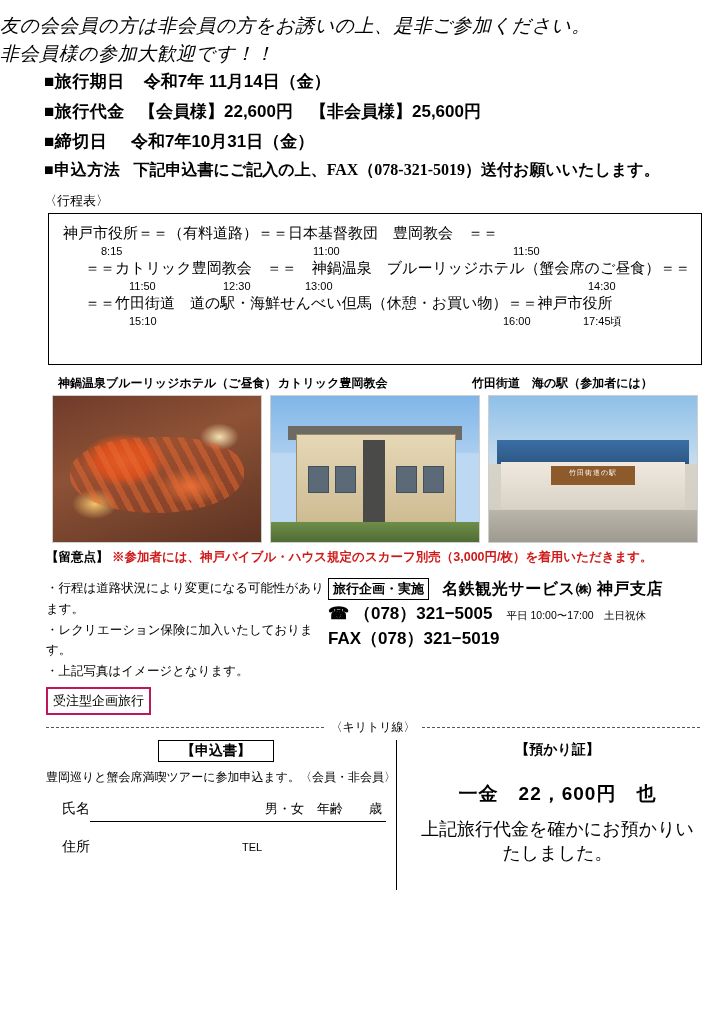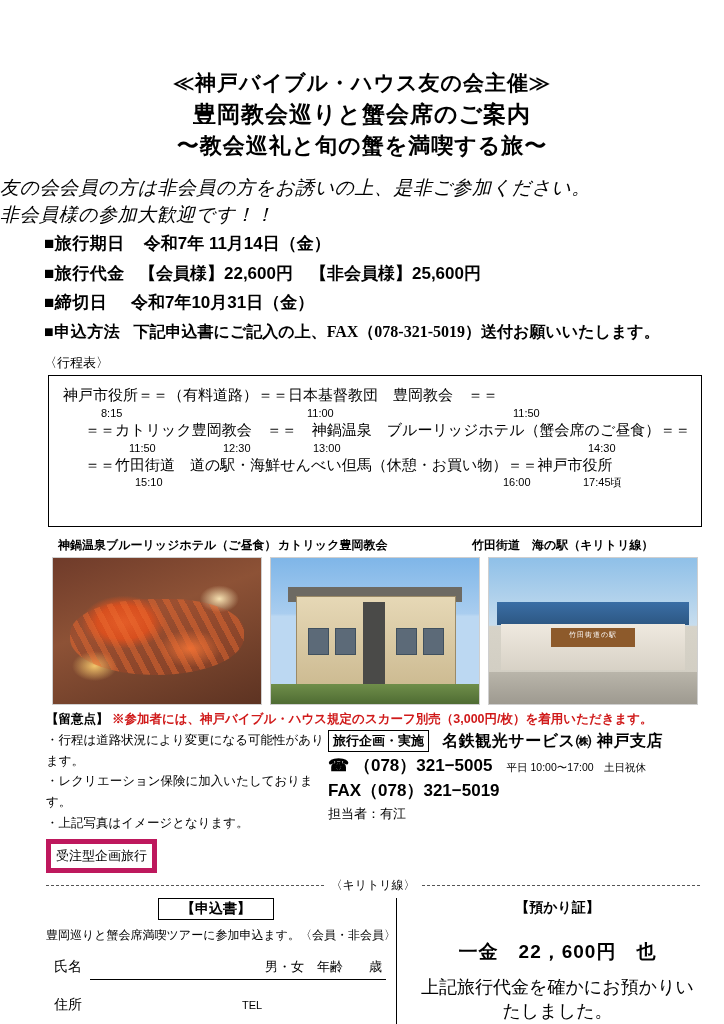--- a/index.html
+++ b/index.html
@@ -217,21 +217,21 @@
     position: relative;
   }
   .note-head {
     font-size: 12.5px;
     font-weight: bold;
     white-space: nowrap;
   }
   .note-head .red { color: #d01a1a; }
   .note-cols {
     display: flex;
-    margin-top: 2px;
+    margin-top: 12px;
   }
   .note-left {
     width: 278px;
     font-size: 12.5px;
     line-height: 1.65;
   }
   .note-right {
     flex: 1;
     padding-left: 4px;
   }
@@ -257,21 +257,21 @@
   }
   .tel-line .hours {
     font-size: 10.5px;
     font-weight: normal;
   }
   .tanto {
     font-size: 13px;
     margin-top: 3px;
   }
   .juchu {
-    border: 5px solid #be185d;
+    border: 2px solid #be185d;
     display: inline-block;
     padding: 1px 5px;
     font-size: 13px;
     margin-top: 6px;
     margin-left: 0;
   }
 
   
   .cutline {
     margin: 4px 24px 0 46px;
@@ -315,21 +315,21 @@
     font-size: 12px;
     margin-top: 7px;
     white-space: nowrap;
   }
   .field-row {
     margin-top: 14px;
     font-size: 14px;
     position: relative;
     height: 24px;
   }
-  .field-row .flabel { position: absolute; left: 8px; top: 0; }
+  .field-row .flabel { position: absolute; left: 16px; top: 0; }
   .field-row .fline {
     position: absolute;
     left: 44px;
     right: 0;
     bottom: 2px;
     border-bottom: 1px solid #000;
     height: 1px;
   }
   .field-row .fsuffix {
     position: absolute;
@@ -356,25 +356,20 @@
     text-align: center;
     font-size: 18px;
     margin-top: 10px;
   }
 </style>
 </head>
 <body>
 
 <div class="page">
 
-  <div class="title-block">
-    <div class="title-line l1">≪神戸バイブル・ハウス友の会主催≫</div>
-    <div class="title-line l2">豊岡教会巡りと蟹会席のご案内</div>
-    <div class="title-line l3">〜教会巡礼と旬の蟹を満喫する旅〜</div>
-  </div>
 
   <div class="subtitle">
     <div>友の会会員の方は非会員の方をお誘いの上、是非ご参加ください。</div>
     <div>非会員様の参加大歓迎です！！</div>
   </div>
 
   <div class="info">
     <div class="info-row">
       <span class="lbl">■旅行期日</span>
       <span>&nbsp;&nbsp;</span>
@@ -396,44 +391,44 @@
       <span class="val fax-num">下記申込書にご記入の上、FAX（078-321-5019）送付お願いいたします。</span>
     </div>
   </div>
 
   <div class="itinerary-label">〈行程表〉</div>
   <div class="itinerary-box">
 
     <div class="it-line">神戸市役所＝＝（有料道路）＝＝日本基督教団　豊岡教会　＝＝</div>
     <div class="it-times">
       <span style="left:38px">8:15</span>
-      <span style="left:244px">11:00</span>
+      <span style="left:250px">11:00</span>
       <span style="left:450px">11:50</span>
     </div>
 
     <div class="it-line indent">＝＝カトリック豊岡教会　＝＝　神鍋温泉　ブルーリッジホテル（蟹会席のご昼食）＝＝</div>
     <div class="it-times">
       <span style="left:66px">11:50</span>
       <span style="left:160px">12:30</span>
-      <span style="left:250px">13:00</span>
+      <span style="left:242px">13:00</span>
       <span style="left:525px">14:30</span>
     </div>
 
     <div class="it-line indent">＝＝竹田街道　道の駅・海鮮せんべい但馬（休憩・お買い物）＝＝神戸市役所</div>
     <div class="it-times">
-      <span style="left:72px">15:10</span>
+      <span style="left:66px">15:10</span>
       <span style="left:440px">16:00</span>
       <span style="left:520px">17:45頃</span>
     </div>
   </div>
 
   <div class="photo-caps">
     <span style="left:58px">神鍋温泉ブルーリッジホテル（ご昼食）</span>
     <span style="left:278px">カトリック豊岡教会</span>
-    <span style="left:472px">竹田街道　海の駅（キリトリ線）</span>
+    <span style="left:472px">竹田街道　海の駅（参加者には）</span>
   </div>
 
   <div class="photos">
     <div class="photo ph1"></div>
     <div class="photo ph2">
       <div class="roof"></div>
       <div class="bldg"></div>
       <div class="tower"></div>
       <div class="win" style="left:18%; top:48%"></div>
       <div class="win" style="left:31%; top:48%"></div>
@@ -467,21 +462,20 @@
           <span>&nbsp;</span>
           <span class="agency-name">名鉄観光サービス㈱ 神戸支店</span>
         </div>
         <div class="tel-line">
           <span>☎</span>
           <span>（078）321−5005</span>
           <span>&nbsp;</span>
           <span class="hours">平日 10:00〜17:00　土日祝休</span>
         </div>
         <div class="tel-line">FAX（078）321−5019</div>
-        <div class="tanto">担当者：有江</div>
       </div>
     </div>
   </div>
 
   <div class="cutline">
     <div class="dash"></div>
     <div class="txt">〈キリトリ線〉</div>
     <div class="dash"></div>
   </div>
 

